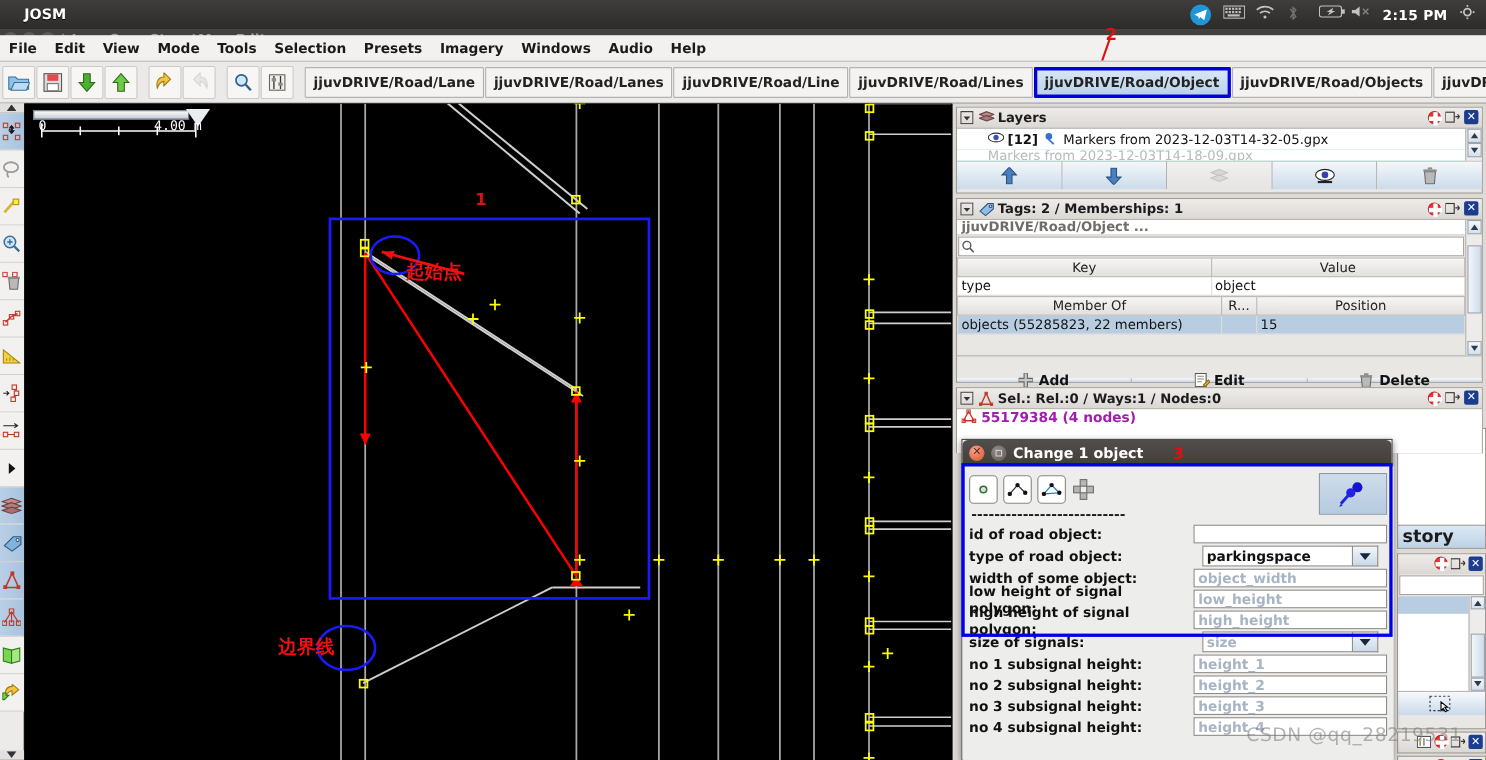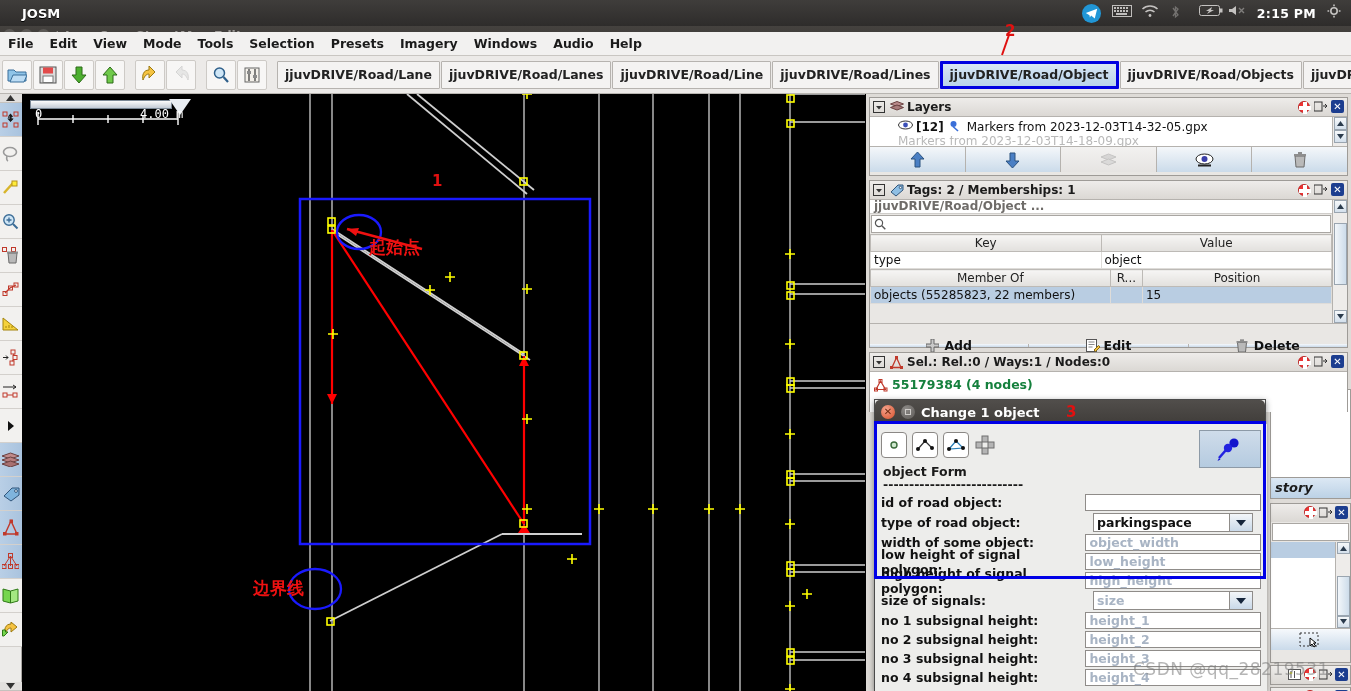--- a/index.html
+++ b/index.html
@@ -189,23 +189,23 @@
 
   .btnbar3 { display: flex; height: 24px; border-top: 1px solid #b5b2ae;}
   .bb {
     flex: 1; border-right: 1px solid #b5b2ae;
     background: linear-gradient(to bottom,#f6f9fc,#cadaea);
     display: flex; align-items: center; justify-content: center; gap: 5px;
     font-size: 12.5px; font-weight: bold; color: #111; margin-top: 20px;
   }
   .bb:last-child { border-right: none; }
 
-  .sel-row { height: 20px; display:flex; align-items:flex-end; gap: 5px;
+  .sel-row { height: 20px; display:flex; align-items:flex-start; gap: 5px;
              padding-left: 4px; background: #fff; font-size: 12.5px;
-             font-weight: bold; color: #15803d; }
+             font-weight: bold; color: #a21caf; }
 
   
   .peek { position: absolute; background: #e9e7e4; border: 1px solid #9e9b97; }
 
   
   .dlg {
     position: absolute; left: 874px; top: 399px; width: 392px; height: 292px;
     background: #ededeb; border: 1px solid #4a4a4a;
     box-shadow: 0 2px 6px rgba(0,0,0,.45);
   }
@@ -712,21 +712,21 @@
 
     <div class="ann-num" style="left:410px; top:78px;">1</div>
     <div class="ann-cn" style="left:347px; top:142px;">起始点</div>
     <div class="ann-cn" style="left:231px; top:483px;">边界线</div>
   </div>
 
   <div class="dock">
 
     <div class="peek" style="left:404px; top:295px; width:81px; height:100px; background:#fff;"></div>
     <div class="peek" style="left:404px; top:383px; width:81px; height:22px; background:linear-gradient(to bottom,#dce8f4,#bcd2e6);">
-      <span style="font-size:13px;font-weight:bold;color:#1b1b1b;padding-left:4px;line-height:20px;display:block;font-style:italic;">story</span>
+      <span style="font-size:16px;font-weight:bold;color:#1b1b1b;padding-left:4px;line-height:20px;display:block;">story</span>
     </div>
     <div class="peek" style="left:404px; top:409px; width:81px; height:160px;">
       <div style="height:18px;background:linear-gradient(to bottom,#eeecea,#dbd8d4);position:relative;">
         <div style="position:absolute;right:2px;top:2px;display:flex;gap:3px;">
           <span class="disc"></span>
           <span class="ico-mini">
             <svg width="13" height="13" viewBox="0 0 13 13">
                 <rect x="0" y="2" width="8" height="9" fill="none" stroke="#333"></rect>
                 <path d="M9 6 h4 M11 4 l2 2 l-2 2" stroke="#333" fill="none"></path>
               </svg>
@@ -1090,21 +1090,20 @@
         </div>
         <div class="pin-btn">
           <svg width="30" height="26" viewBox="0 0 30 26">
               <circle cx="19" cy="7" r="4.6" fill="#1414cc"></circle>
               <circle cx="13" cy="12" r="4.2" fill="#2222e0"></circle>
               <path d="M11 14 L4 22" stroke="#2222e0" stroke-width="2.6"></path>
               <path d="M4 22 l-1.5 3 l3 -1.5 Z" fill="#1414cc"></path>
             </svg>
         </div>
       </div>
-      <div class="form-title">object Form</div>
       <div class="dashes">---------------------------</div>
 
       <div class="frow">
         <span class="flab">id of road object:</span>
         <span class="finp"></span>
       </div>
       <div class="frow" style="height:21px;">
         <span class="flab">type of road object:</span>
         <span class="fcombo">
           <span class="finp">parkingspace</span>

